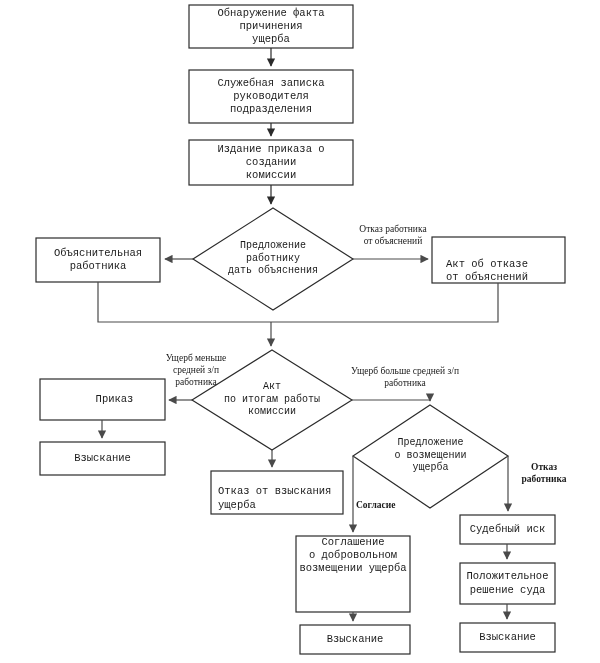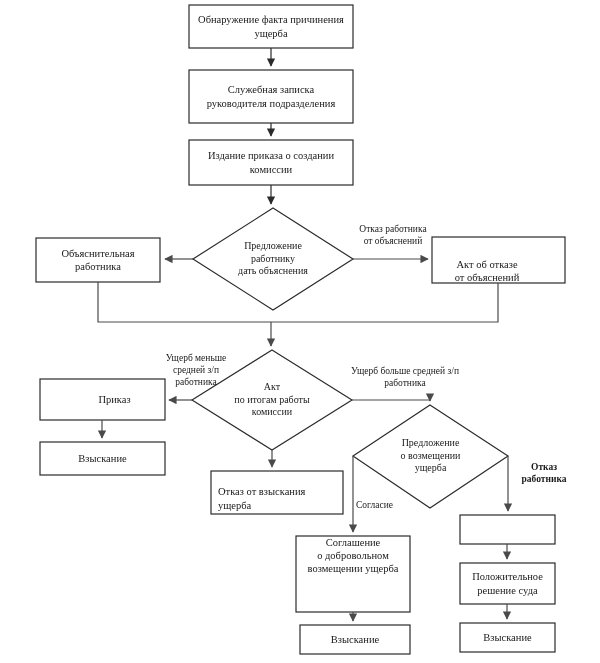--- a/index.html
+++ b/index.html
@@ -28,20 +28,21 @@
   .shape-text {
     position: absolute;
     display: flex;
     align-items: center;
     justify-content: center;
     text-align: center;
     color: #1a1a1a;
     line-height: 1.25;
     white-space: pre-line;
     pointer-events: none;
+    font-family: Liberation Mono, monospace;
   }
   .box-label { font-size: 10.5px; }
   .diamond-label { font-size: 10px; }
   .edge-label {
     position: absolute;
     text-align: center;
     color: #1a1a1a;
     font-size: 9.5px;
     line-height: 1.25;
     white-space: pre-line;
@@ -157,32 +158,33 @@
 
   <div class="shape-text diamond-label" style="left:364px; top:420px; width:133px; height:72px;">Предложение
 о возмещении
 ущерба</div>
 
   <div class="shape-text box-label" style="left:297px; top:536px; width:112px; height:76px; align-items:flex-start; box-sizing:border-box;">Соглашение
 о добровольном
 возмещении ущерба</div>
   <div class="shape-text box-label" style="left:301px; top:625px; width:108px; height:29px;">Взыскание</div>
 
+  <div class="shape-text box-label" style="left:461px; top:515px; width:93px; height:29px;">Судебный иск</div>
   <div class="shape-text box-label" style="left:461px; top:563px; width:93px; height:41px;">Положительное
 решение суда</div>
   <div class="shape-text box-label" style="left:461px; top:623px; width:93px; height:29px;">Взыскание</div>
 
   <div class="edge-label" style="left:348px; top:224px; width:90px;">Отказ работника
 от объяснений</div>
 
   <div class="edge-label" style="left:148px; top:353px; width:96px;">Ущерб меньше
 средней з/п
 работника</div>
 
   <div class="edge-label" style="left:330px; top:366px; width:150px;">Ущерб больше средней з/п
 работника</div>
 
-  <div class="edge-label" style="left:356px; top:500px; width:60px; text-align:left;">Согласие</div>
+  <div class="edge-label" style="left:356px; top:500px; width:60px; text-align:left;font-weight:bold;">Согласие</div>
 
   <div class="edge-label" style="left:513px; top:462px; width:62px;font-weight:bold;">Отказ
 работника</div>
 
 </div>
 
 </body></html>

